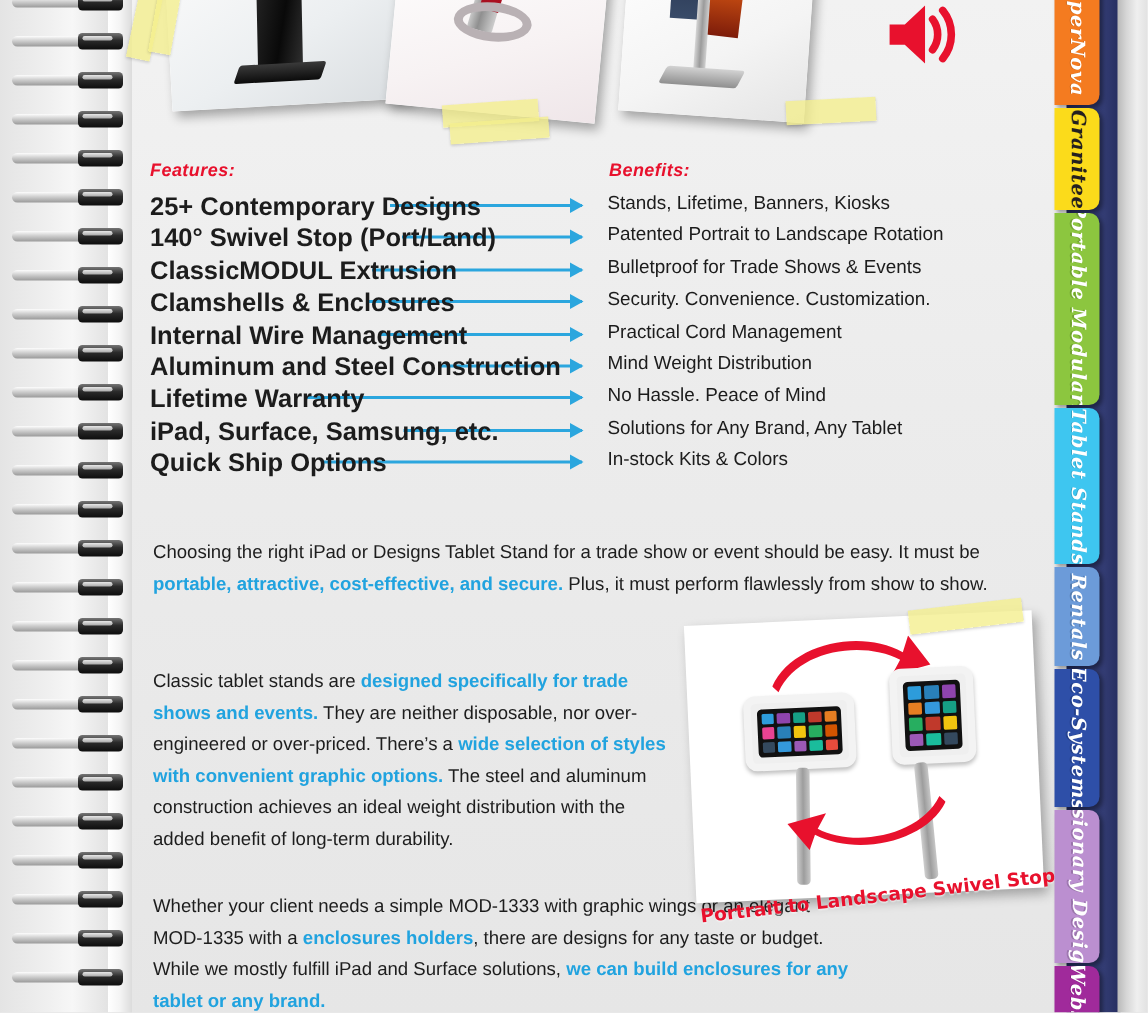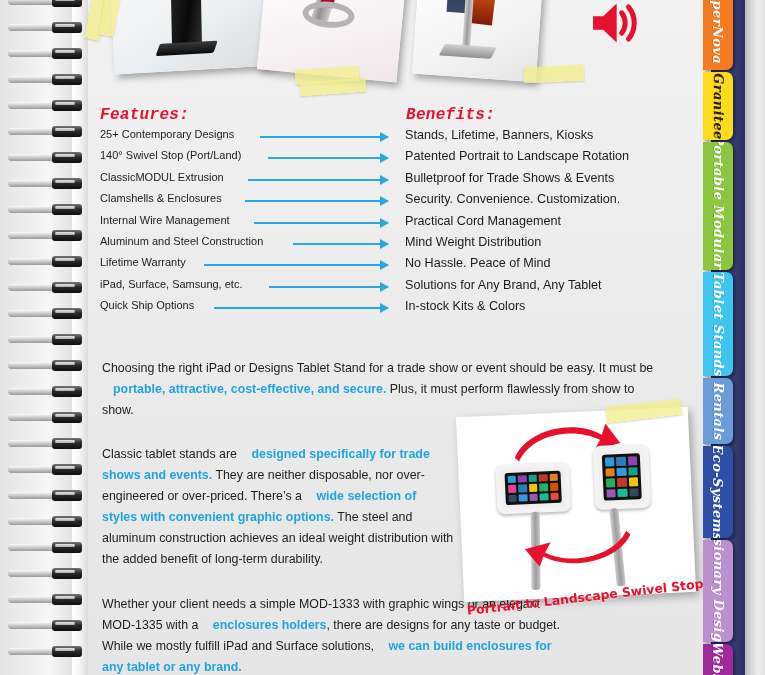--- a/index.html
+++ b/index.html
@@ -119,38 +119,39 @@
   .speaker-icon {
     position:absolute;
     left: 588px; top: -4px;
     width: 54px; height: 54px;
     z-index: 7;
   }
 
   
   .section-head {
     position: absolute;
-    font-family: Liberation Mono, monospace;
+    font-family: Liberation Sans, sans-serif;
     font-style: italic;
     font-weight: bold;
-    font-size: 16px;
+    font-size: 12px;
     color: #e8112d;
     letter-spacing: .3px;
   }
 
   .fb-wrap { position:absolute; left:100px; top:128px; width:580px; }
   .fb-row { position:relative; height:21.4px; }
   .fb-feature {
     position:absolute; left:0; top:0;
-    font-size: 11px;
+    font-size: 17px;
     color:#1c1c1c;
     white-space: nowrap;
     background: transparent;
     padding-right: 4px;
     z-index: 2;
+    font-weight: bold;
   }
   .fb-arrow {
     position:absolute;
     top: 8px;
     height: 2px;
     background: #2ba6de;
     z-index: 1;
   }
   .fb-arrow::after {
     content:"";
@@ -167,21 +168,21 @@
     z-index: 2;
   }
 
   
   .body-p {
     position:absolute;
     font-size: 12.4px;
     line-height: 21px;
     color: #1d1d1d;
   }
-  .hl { color:#21a3df; font-weight:bold;margin-left:11px; }
+  .hl { color:#21a3df; font-weight:bold; }
 
   
   .swivel {
     position:absolute;
     left: 460px; top: 412px;
     width: 232px; height: 185px;
     background:#fff;
     transform: rotate(-2.6deg);
     box-shadow: 3px 4px 8px rgba(0,0,0,.30);
     overflow: visible;

